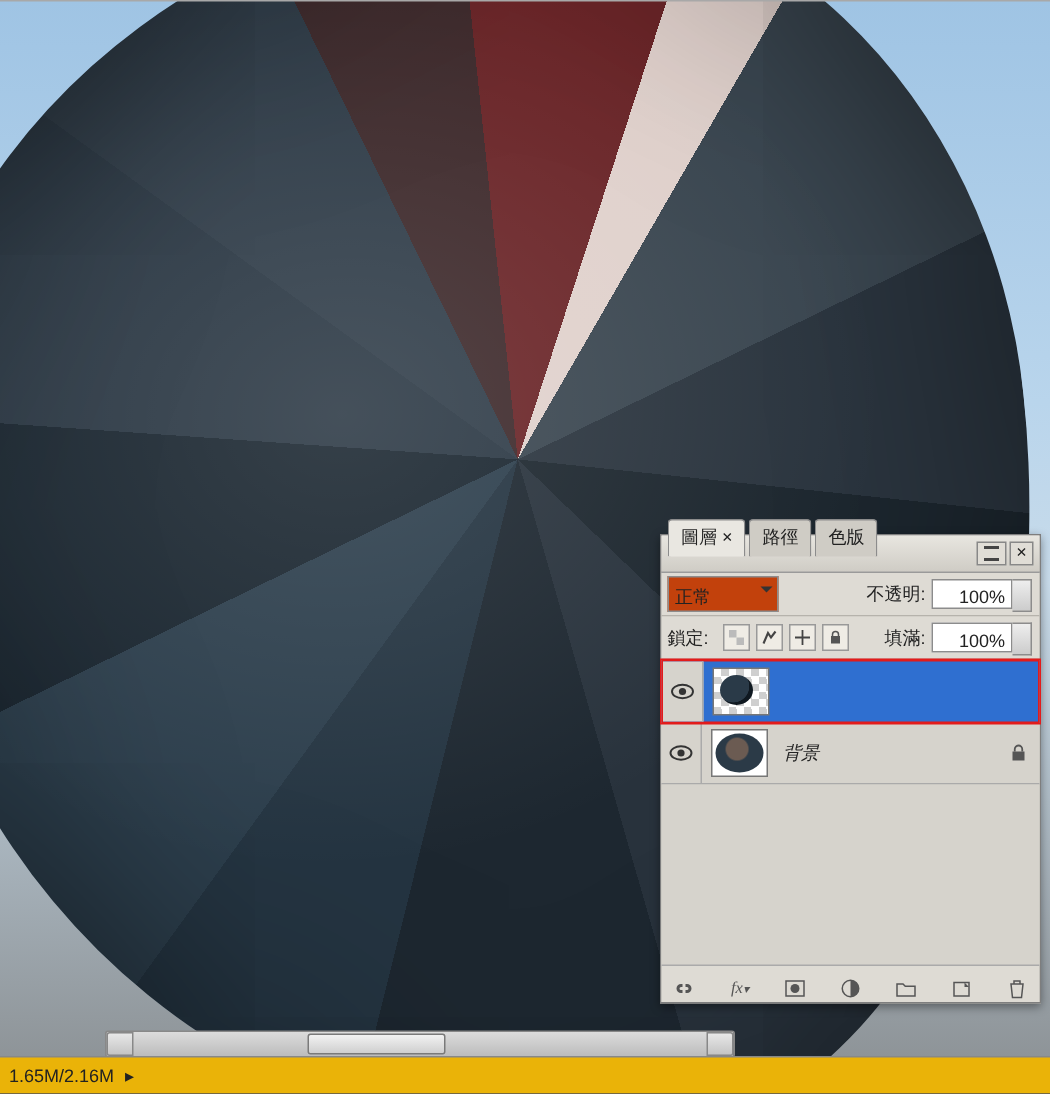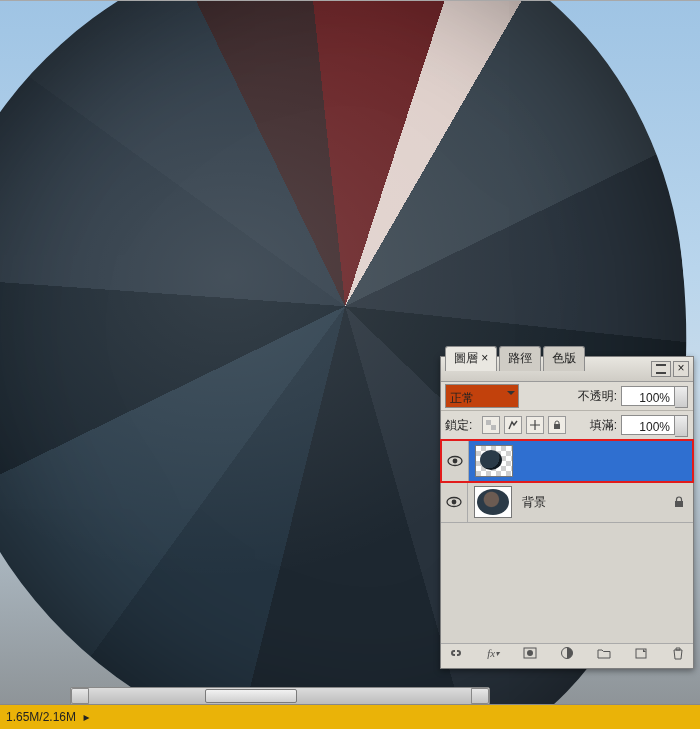--- a/index.html
+++ b/index.html
@@ -49,21 +49,21 @@
 .eye{width:26px;height:40px;display:flex;align-items:center;justify-content:center;border-right:1px solid #aaa;background:#d6d3cc}
 .layer.selected .eye{background:#d6d3cc;color:#222}
 .thumb-box{width:36px;height:30px;margin:0 6px;background:#fff;border:1px solid #777;position:relative;overflow:hidden;flex:0 0 auto}
 .thumb-box.trans{background:
   repeating-conic-gradient(#cfcfcf 0% 25%,#fff 0% 50%) 0 0/10px 10px}
 .thumb-box .spot{position:absolute;left:4px;top:4px;width:22px;height:20px;border-radius:50%;background:radial-gradient(circle at 40% 38%,#2a3a48 0 58%,#0f1820 60% 100%)}
 .thumb-box.bg .mini{position:absolute;inset:2px;background:radial-gradient(circle at 45% 40%,#6b5b52 0 30%,#2b3a47 35% 100%);border-radius:50%}
 .layer .name{flex:1;padding-left:4px}
 .layer .lockic{width:20px;text-align:center;color:#333}
 .layers-pad{height:120px;background:#d6d3cc;border-bottom:1px solid #aaa}
-.panel-footer{height:24px;background:#dedbd4;display:flex;align-items:flex-start;gap:18px;padding:0 6px}
+.panel-footer{height:24px;background:#dedbd4;display:flex;align-items:flex-end;gap:18px;padding:0 6px}
 .panel-footer .fic{width:18px;height:16px;border:1px solid transparent;display:flex;align-items:center;justify-content:center;color:#555;cursor:pointer}
 svg{display:block}
 </style>
 </head>
 <body>
 
 <div class="stage">
 
   <div class="canvas-area">
     <div class="sky"></div>
@@ -148,21 +148,21 @@
       <div class="layer">
         <div class="eye">
           <svg width="16" height="12">
               <ellipse cx="8" cy="6" rx="7" ry="4.5" fill="none" stroke="#333" stroke-width="1.3"></ellipse>
               <circle cx="8" cy="6" r="2.4" fill="#333"></circle>
             </svg>
         </div>
         <div class="thumb-box bg">
             <div class="mini"></div>
           </div>
-        <div class="name" style="">背景</div>
+        <div class="name" style="font-style:italic">背景</div>
         <div class="lockic">
           <svg width="12" height="12">
               <rect x="2" y="5" width="8" height="6" fill="#555"></rect>
               <path d="M3.5 5v-1.5a2.5 2.5 0 0 1 5 0V5" stroke="#555" fill="none" stroke-width="1.2"></path>
             </svg>
         </div>
       </div>
       <div class="layers-pad"></div>
     </div>
 

